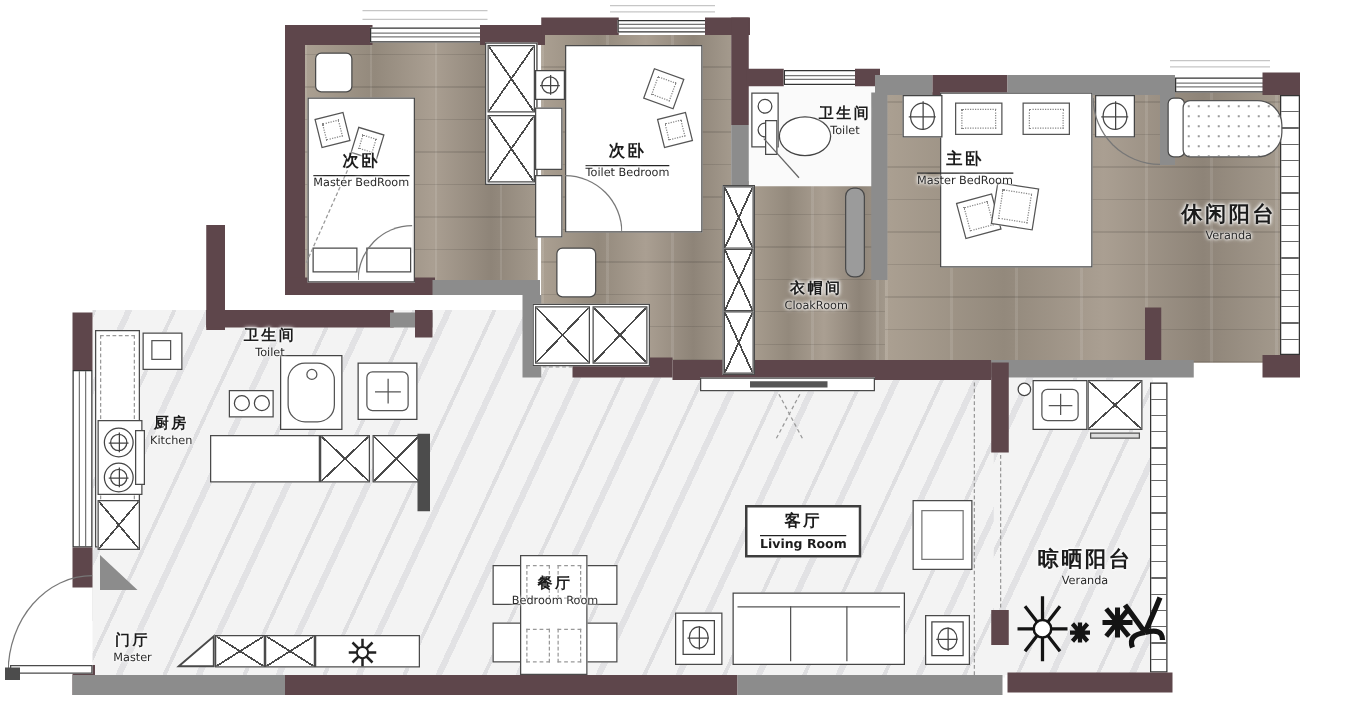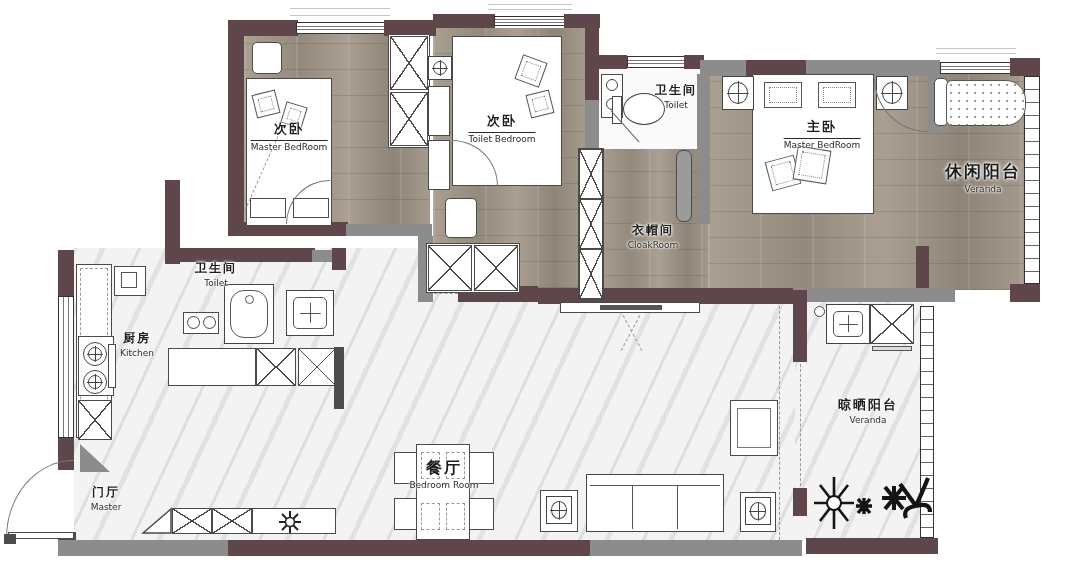--- a/index.html
+++ b/index.html
@@ -197,21 +197,21 @@
   </div>
 
   <div class="f" style="left:752px;top:74px;width:122px;height:140px;"></div>
   <div class="pillow" style="left:764px;top:82px;width:38px;height:26px;"></div>
   <div class="pillow" style="left:818px;top:82px;width:38px;height:26px;"></div>
   <div class="pillow" style="left:768px;top:158px;width:30px;height:30px;transform:rotate(-15deg);"></div>
   <div class="pillow" style="left:795px;top:148px;width:34px;height:34px;transform:rotate(9deg);"></div>
   <div class="lamp" style="left:722px;top:76px;width:32px;height:34px;"></div>
   <div class="lamp" style="left:876px;top:76px;width:32px;height:34px;"></div>
   <div class="arc bl" style="left:874px;top:78px;width:54px;height:54px;"></div>
-  <div class="lbl lined" style="left:822px;top:118px;">
+  <div class="lbl lined" style="left:772px;top:118px;">
     <span class="zh">主卧</span>
     <span class="en">Master BedRoom</span>
   </div>
 
   <div class="rf" style="left:934px;top:78px;width:14px;height:48px;"></div>
   <div class="dotted" style="left:946px;top:80px;width:80px;height:46px;"></div>
   <div class="lbl" style="left:983px;top:160px;">
     <span class="zh" style="font-size:17px;">休闲阳台</span>
     <span class="en">Veranda</span>
   </div>
@@ -254,64 +254,68 @@
   <div style="position:absolute;left:737px;top:408px;width:34px;height:40px;border:1px solid #777;"></div>
   <div class="sofa" style="left:586px;top:474px;width:138px;height:58px;">
     <div class="seatdiv" style="left:45px;"></div>
     <div class="seatdiv" style="left:90px;"></div>
   </div>
   <div class="f" style="left:540px;top:490px;width:38px;height:42px;"></div>
   <div class="lamp" style="left:546px;top:496px;width:26px;height:28px;"></div>
   <div class="f" style="left:740px;top:492px;width:36px;height:40px;"></div>
   <div class="lamp" style="left:745px;top:497px;width:26px;height:28px;"></div>
   <div class="dashv" style="left:779px;top:306px;height:234px;"></div>
+  <div class="lblbox" style="left:596px;top:404px;">
+    <span class="zh">客厅</span>
+    <span class="en">Living Room</span>
+  </div>
 
   <div class="f" style="left:394px;top:452px;width:26px;height:32px;"></div>
   <div class="f" style="left:394px;top:498px;width:26px;height:32px;"></div>
   <div class="f" style="left:468px;top:452px;width:26px;height:32px;"></div>
   <div class="f" style="left:468px;top:498px;width:26px;height:32px;"></div>
   <div class="f" style="left:416px;top:444px;width:54px;height:96px;"></div>
   <div style="position:absolute;left:421px;top:452px;width:19px;height:27px;border:1px dashed #999;"></div>
   <div style="position:absolute;left:446px;top:452px;width:19px;height:27px;border:1px dashed #999;"></div>
   <div style="position:absolute;left:421px;top:503px;width:19px;height:27px;border:1px dashed #999;"></div>
   <div style="position:absolute;left:446px;top:503px;width:19px;height:27px;border:1px dashed #999;"></div>
   <div class="lbl" style="left:444px;top:458px;">
-    <span class="zh" style="font-size:16px;">餐厅</span>
+    <span class="zh" style="font-size:12px;">餐厅</span>
     <span class="en">Bedroom Room</span>
   </div>
 
   <div class="arc tl" style="left:6px;top:460px;width:68px;height:78px;"></div>
   <div class="f" style="left:8px;top:532px;width:66px;height:7px;"></div>
   <div class="blk" style="left:4px;top:534px;width:12px;height:10px;"></div>
   <svg style="left:142px;top:508px;" width="30" height="26" viewBox="0 0 30 26">
     <path d="M1 25 L29 1 L29 25 Z" fill="#fff" stroke="#4a4a4a" stroke-width="1.5"></path>
   </svg>
   <div class="x" style="left:172px;top:508px;width:40px;height:26px;"></div>
   <div class="x" style="left:212px;top:508px;width:40px;height:26px;"></div>
   <div class="f" style="left:252px;top:508px;width:84px;height:26px;"></div>
   <svg style="left:278px;top:510px;" width="24" height="24" viewBox="0 0 24 24">
     <path d="M12 1v22M1 12h22M4 4l16 16M20 4L4 20" stroke="#222" stroke-width="2" fill="none"></path>
     <circle cx="12" cy="12" r="4.5" fill="#fff" stroke="#222" stroke-width="1.6"></circle>
   </svg>
   <div class="lbl" style="left:106px;top:484px;">
-    <span class="zh" style="font-size:12px;">门厅</span>
+    <span class="zh" style="font-size:12px;margin-top:20px;">门厅</span>
     <span class="en">Master</span>
   </div>
 
   <div class="circ" style="left:814px;top:306px;width:11px;height:11px;"></div>
   <div class="sink" style="left:826px;top:304px;width:44px;height:40px;"></div>
   <div class="x" style="left:870px;top:304px;width:44px;height:40px;"></div>
   <div style="position:absolute;left:872px;top:346px;width:40px;height:5px;border:1px solid #555;background:#ddd;"></div>
   <svg style="left:812px;top:470px;" width="118" height="66" viewBox="0 0 118 66">
     <g stroke="#141414" fill="none">
       <path d="M22 33 v-26 M22 33 v26 M22 33 h-20 M22 33 h20 M8 15 L36 51 M36 15 L8 51" stroke-width="2.6"></path>
       <circle cx="22" cy="33" r="7" fill="#fff" stroke-width="2"></circle>
       <path d="M52 44 v-16 M44 36 h16 M46 29 l12 14 M58 29 L46 43" stroke-width="3.4"></path>
       <path d="M82 40 v-24 M70 28 h24 M73 17 l18 22 M91 17 L73 39" stroke-width="4"></path>
       <path d="M104 36 q8 -18 12 -28 M104 36 q-10 -14 -16 -22 M104 36 q14 -4 14 6 M104 36 q-14 2 -10 12" stroke-width="4.2"></path>
     </g>
   </svg>
   <div class="lbl" style="left:868px;top:396px;">
-    <span class="zh" style="font-size:13px;">晾晒阳台</span>
+    <span class="zh" style="font-size:17px;margin-top:40px;">晾晒阳台</span>
     <span class="en">Veranda</span>
   </div>
 
 </div>
 
 </body></html>

